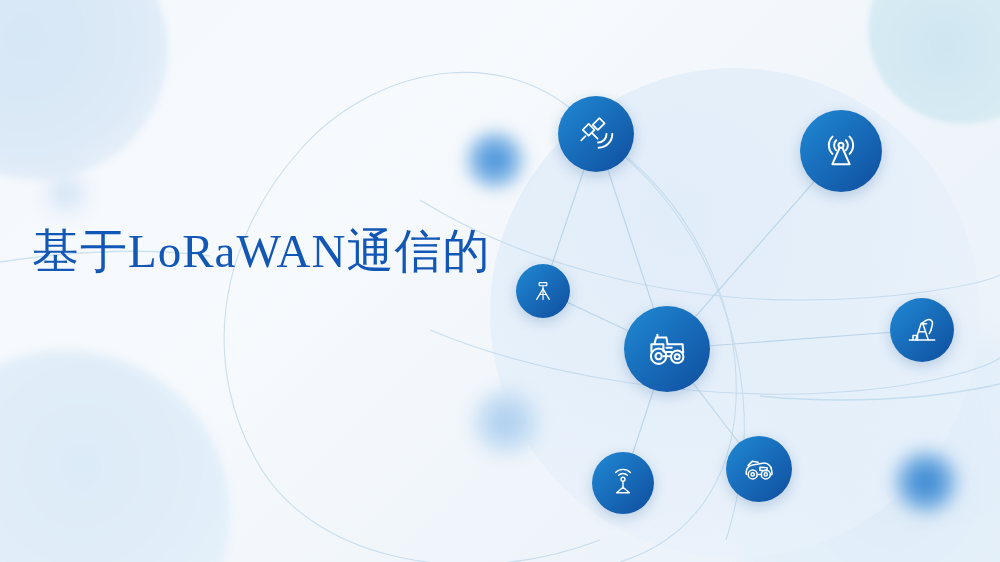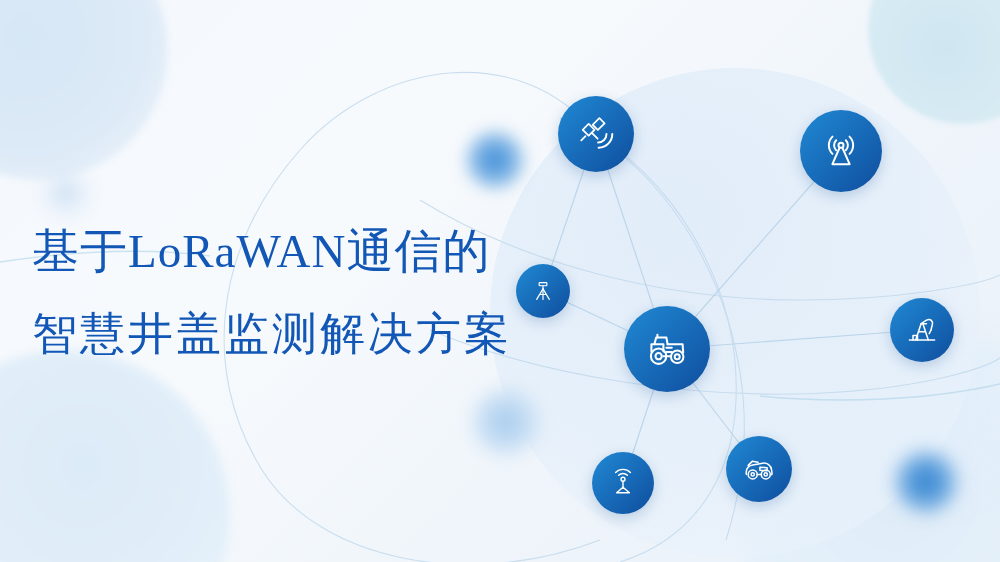--- a/index.html
+++ b/index.html
@@ -109,21 +109,21 @@
   .title-line {
     color: #1257b5;
     letter-spacing: 1px;
     white-space: nowrap;
     line-height: 1.0;
   }
   #title-line-1 {
     font-family: "Liberation Serif", "DejaVu Serif", serif;
     font-size: 47px;
     font-weight: 400;
-    margin-bottom: 36px;
+    margin-bottom: 12px;
   }
   #title-line-2 {
     font-family: "Liberation Sans", "DejaVu Sans", sans-serif;
     font-size: 45px;
     font-weight: 400;
     letter-spacing: 3px;
   }
   
   .icon-node {
     position: absolute;
@@ -180,21 +180,20 @@
     </svg>
 
     <div class="accent-dot" id="dot-d"></div>
     <div class="accent-dot" id="dot-a"></div>
     <div class="accent-dot" id="dot-b"></div>
     <div class="accent-dot" id="dot-c"></div>
   </div>
 
   <div id="title-block">
     <div class="title-line" id="title-line-1">基于LoRaWAN通信的</div>
-    <div class="title-line" id="title-line-2">智慧井盖监测解决方案</div>
   </div>
 
   <div class="icon-node" id="node-satellite" title="卫星" style="left: 558px; top: 96px; width: 76px; height: 76px; background: linear-gradient(135deg, rgb(32, 137, 212) 0%, rgb(15, 78, 158) 100%);">
     <svg viewBox="0 0 40 40" width="42" height="42" aria-hidden="true">
       <rect x="9" y="12" width="8" height="8" transform="rotate(-45 13 16)"></rect>
       <rect x="18" y="7" width="9" height="7" transform="rotate(-45 22.5 10.5)"></rect>
       <path d="M16.5 19.5 L21.5 24.5"></path>
       <path d="M22 28 a8 8 0 0 0 8 -8" stroke-width="1.9"></path>
       <path d="M22.5 33 a13 13 0 0 0 13 -13" stroke-width="1.9"></path>
       <path d="M10 22 L6 26"></path>

